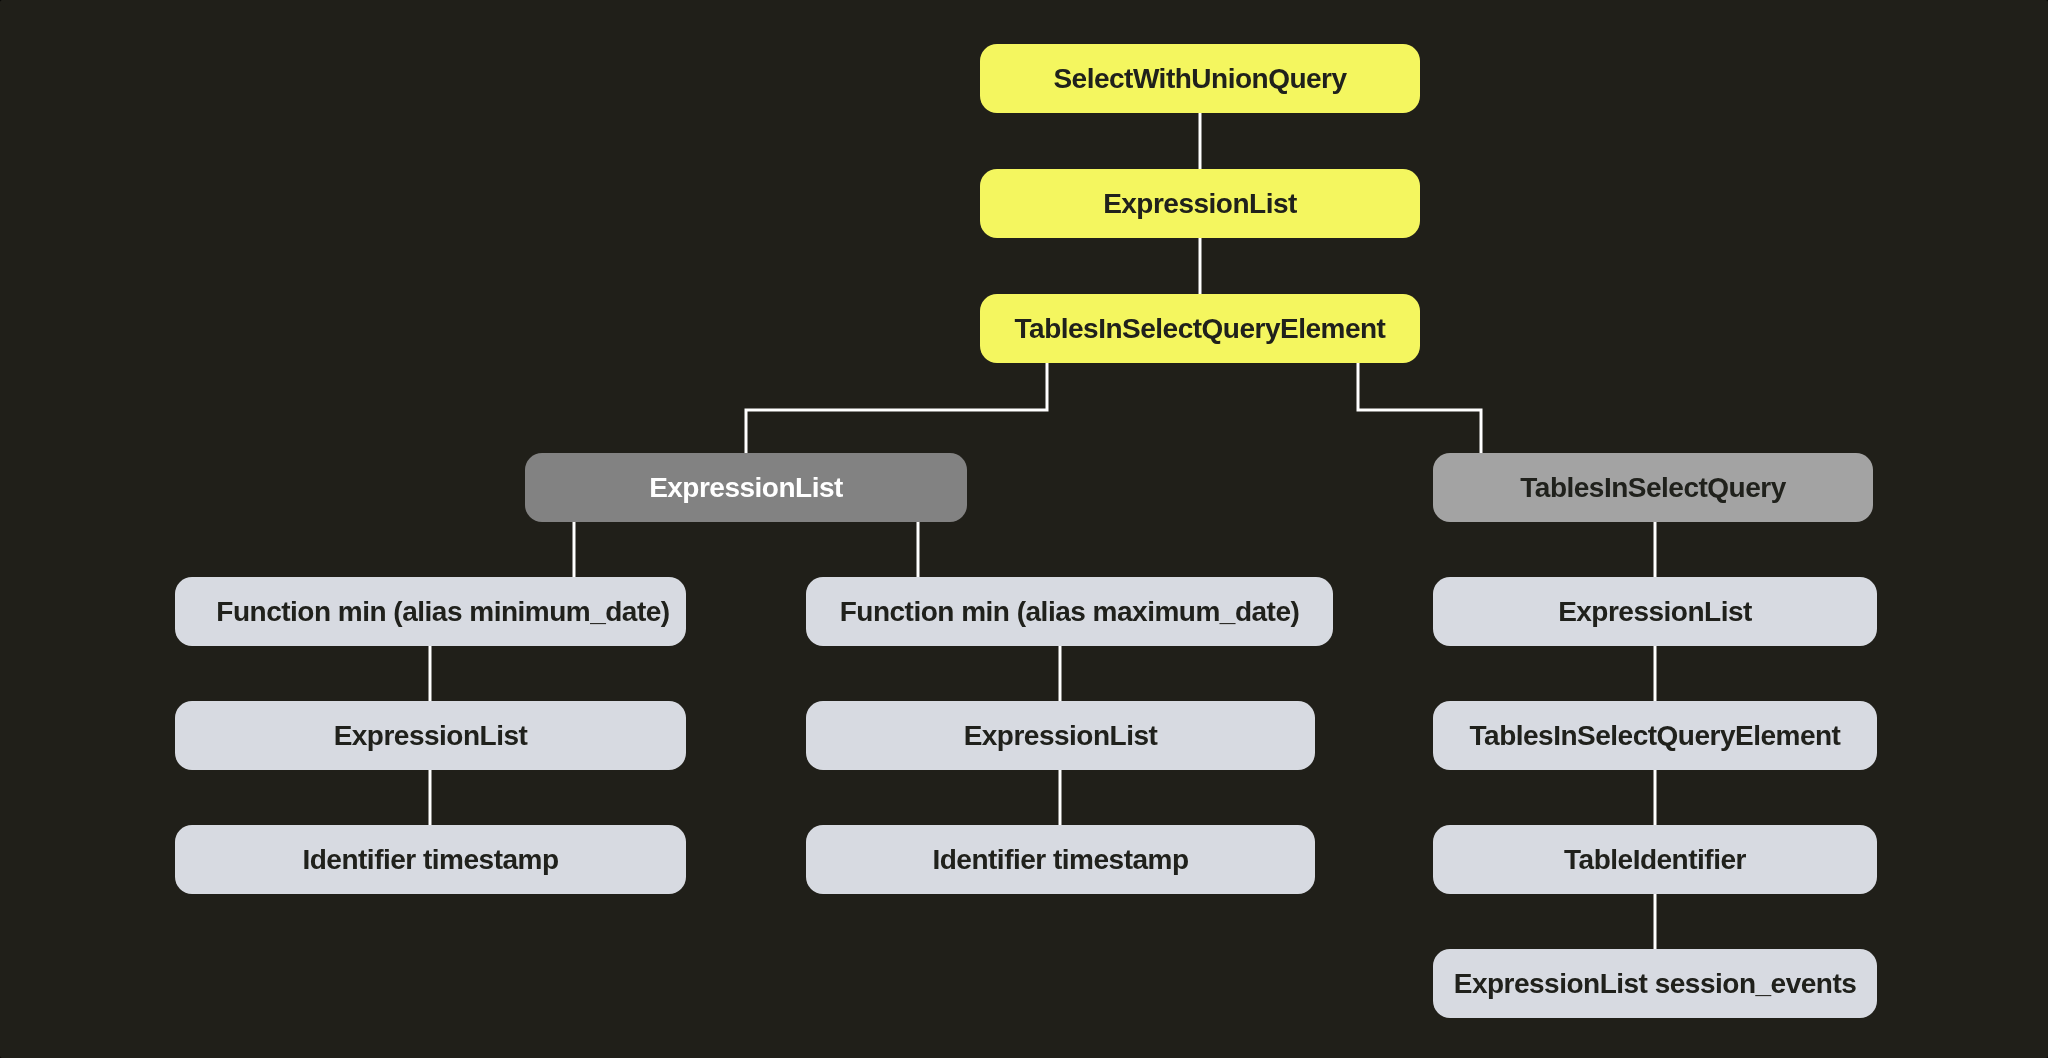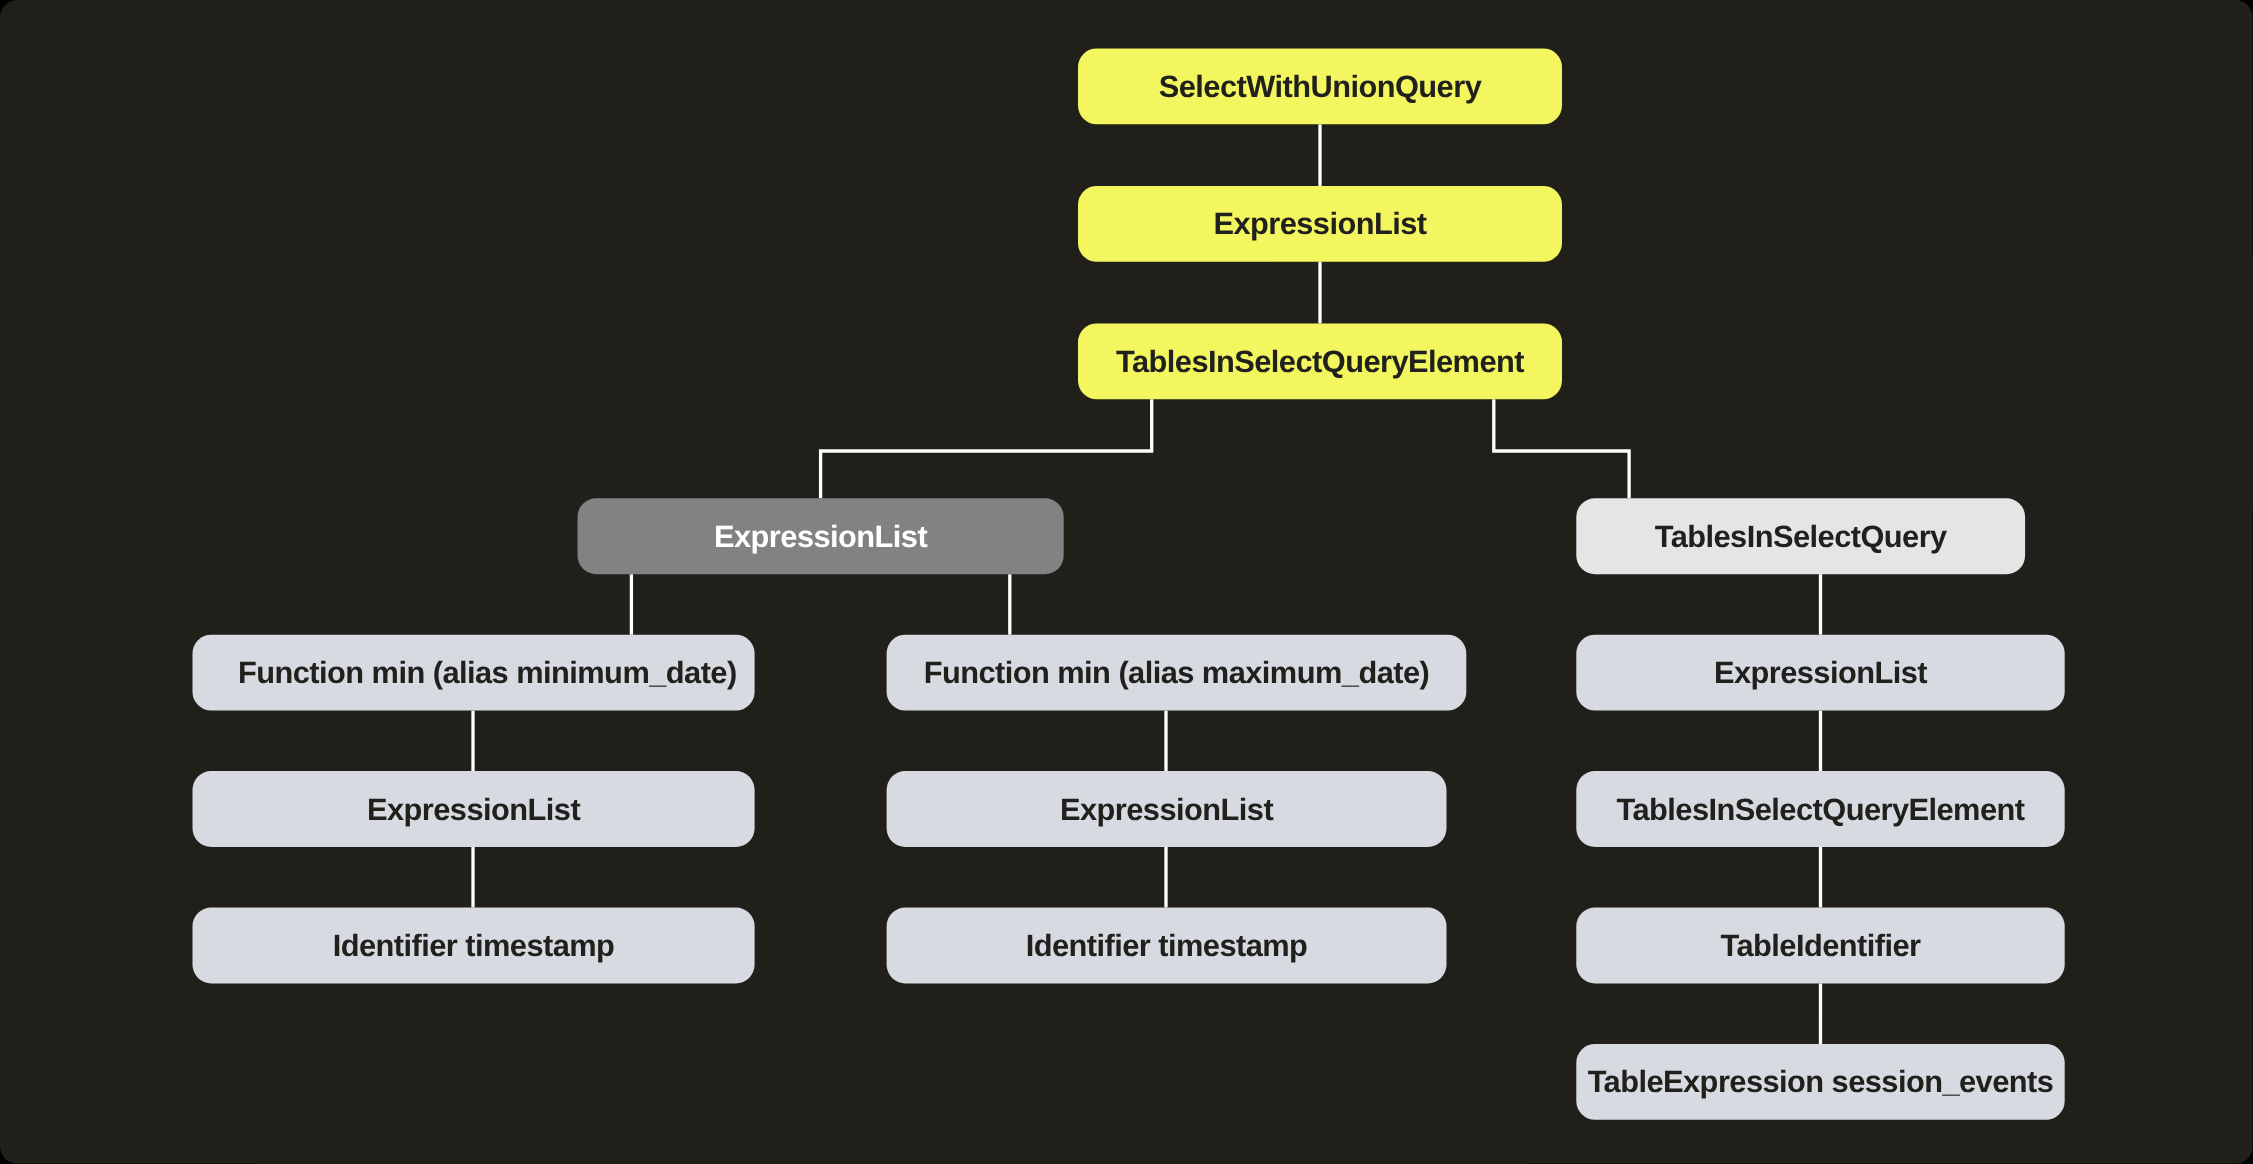--- a/index.html
+++ b/index.html
@@ -7,21 +7,21 @@
     padding: 0;
     width: 2048px;
     height: 1058px;
     overflow: hidden;
     font-family: "Liberation Sans", "DejaVu Sans", sans-serif;
   }
   .canvas {
     position: relative;
     width: 2048px;
     height: 1058px;
-    border-radius: 16px;
+    border-radius: 2px;
     overflow: hidden;
   }
   .connector-layer {
     position: absolute;
     left: 0;
     top: 0;
     z-index: 1;
   }
   .node {
     position: absolute;
@@ -55,24 +55,24 @@
       <polyline points="1655,646 1655,701" fill="none" stroke="#ffffff" stroke-width="3"></polyline>
       <polyline points="430,770 430,825" fill="none" stroke="#ffffff" stroke-width="3"></polyline>
       <polyline points="1060,770 1060,825" fill="none" stroke="#ffffff" stroke-width="3"></polyline>
       <polyline points="1655,770 1655,825" fill="none" stroke="#ffffff" stroke-width="3"></polyline>
       <polyline points="1655,894 1655,949" fill="none" stroke="#ffffff" stroke-width="3"></polyline>
     </svg>
 <div class="node" style="left: 980px; top: 44px; width: 440px; height: 69px; background: rgb(244, 246, 95); color: rgb(32, 33, 28);">SelectWithUnionQuery</div>
     <div class="node" style="left: 980px; top: 169px; width: 440px; height: 69px; background: rgb(244, 246, 95); color: rgb(32, 33, 28);">ExpressionList</div>
     <div class="node" style="left: 980px; top: 294px; width: 440px; height: 69px; background: rgb(244, 246, 95); color: rgb(32, 33, 28);">TablesInSelectQueryElement</div>
     <div class="node" style="left: 525px; top: 453px; width: 442px; height: 69px; background: rgb(130, 130, 130); color: rgb(255, 255, 255);">ExpressionList</div>
-    <div class="node" style="left: 1433px; top: 453px; width: 408px; height: 69px; background: #e5e5e5; color: rgb(32, 33, 28);">TablesInSelectQuery</div>
+    <div class="node" style="left: 1433px; top: 453px; width: 440px; height: 69px; background: #a3a3a3; color: rgb(32, 33, 28);">TablesInSelectQuery</div>
     <div class="node" style="left: 175px; top: 577px; width: 511px; height: 69px; background: rgb(215, 218, 225); color: rgb(32, 33, 28); padding-left: 25px;">Function min (alias minimum_date)</div>
     <div class="node" style="left: 806px; top: 577px; width: 527px; height: 69px; background: rgb(215, 218, 225); color: rgb(32, 33, 28);">Function min (alias maximum_date)</div>
     <div class="node" style="left: 1433px; top: 577px; width: 444px; height: 69px; background: rgb(215, 218, 225); color: rgb(32, 33, 28);">ExpressionList</div>
     <div class="node" style="left: 175px; top: 701px; width: 511px; height: 69px; background: rgb(215, 218, 225); color: rgb(32, 33, 28);">ExpressionList</div>
     <div class="node" style="left: 806px; top: 701px; width: 509px; height: 69px; background: rgb(215, 218, 225); color: rgb(32, 33, 28);">ExpressionList</div>
     <div class="node" style="left: 1433px; top: 701px; width: 444px; height: 69px; background: rgb(215, 218, 225); color: rgb(32, 33, 28);">TablesInSelectQueryElement</div>
     <div class="node" style="left: 175px; top: 825px; width: 511px; height: 69px; background: rgb(215, 218, 225); color: rgb(32, 33, 28);">Identifier timestamp</div>
     <div class="node" style="left: 806px; top: 825px; width: 509px; height: 69px; background: rgb(215, 218, 225); color: rgb(32, 33, 28);">Identifier timestamp</div>
     <div class="node" style="left: 1433px; top: 825px; width: 444px; height: 69px; background: rgb(215, 218, 225); color: rgb(32, 33, 28);">TableIdentifier</div>
-    <div class="node" style="left: 1433px; top: 949px; width: 444px; height: 69px; background: rgb(215, 218, 225); color: rgb(32, 33, 28);">TableExpression session_events</div>
+    <div class="node" style="left: 1433px; top: 949px; width: 444px; height: 69px; background: rgb(215, 218, 225); color: rgb(32, 33, 28);">ExpressionList session_events</div>
   </div>
 
 </body></html>

